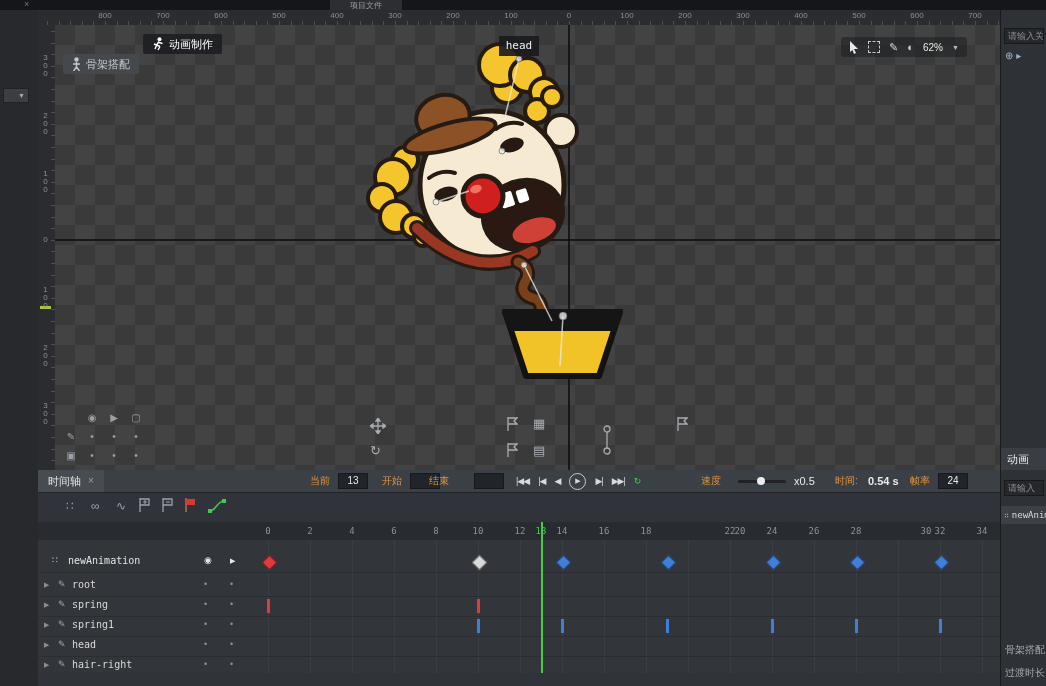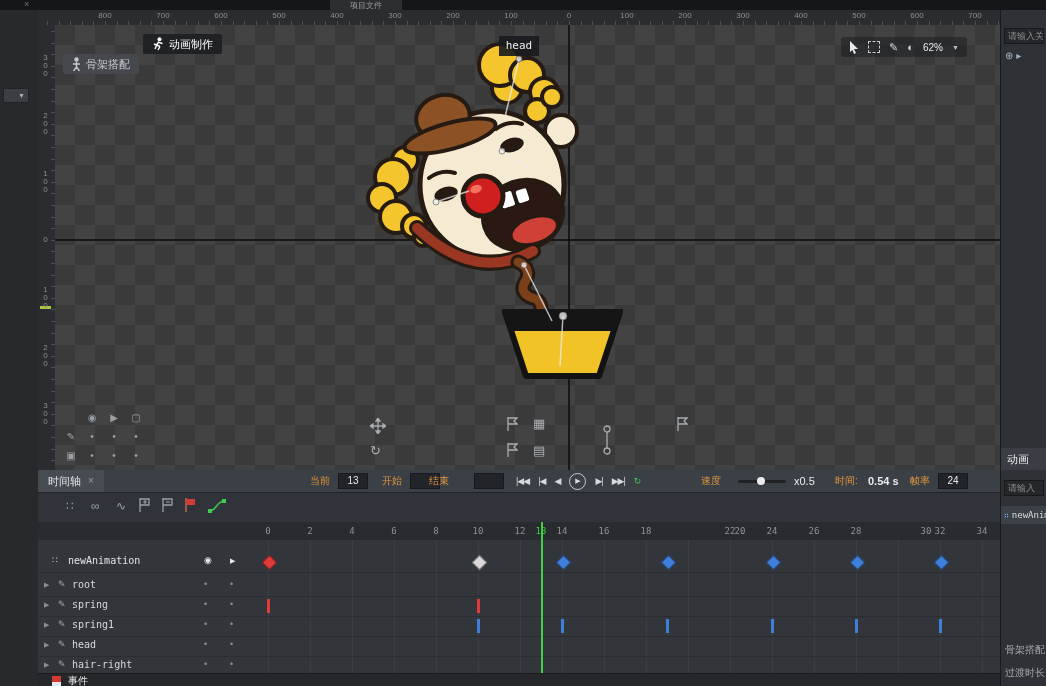--- a/index.html
+++ b/index.html
@@ -438,20 +438,14 @@
         <div class="trackrow" style="top: 116px;">
           <span class="texp">▶</span>
           <span class="tpen">✎</span>
           <span class="tname" style="left: 34px; color: rgb(216, 216, 216);">hair-right</span>
           <span class="tdot" style="left: 166px;">•</span>
           <span class="tdot" style="left: 192px;">•</span>
         </div>
       </div>
     <div id="playhead" style="left: 503px;"></div>
 
-    <div id="eventsbar" class="abs">
-      <span class="ev-ic">
-          <span></span>
-        </span>
-      <span class="ev-lb">事件</span>
-    </div>
   </div>
 </div>
 
 </body></html>

